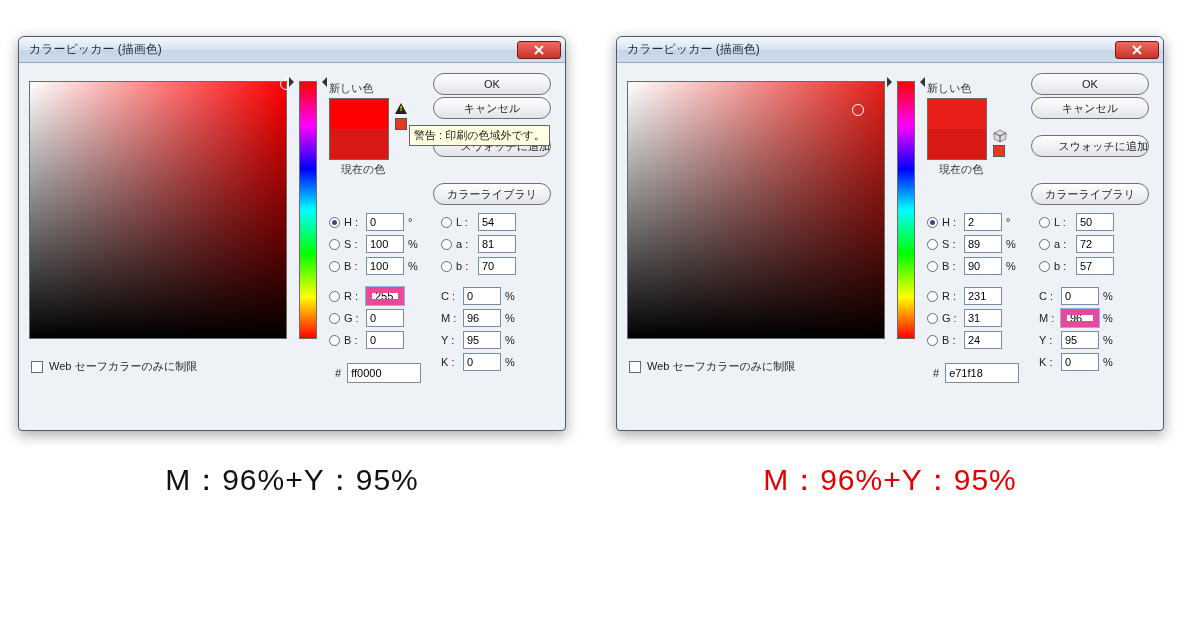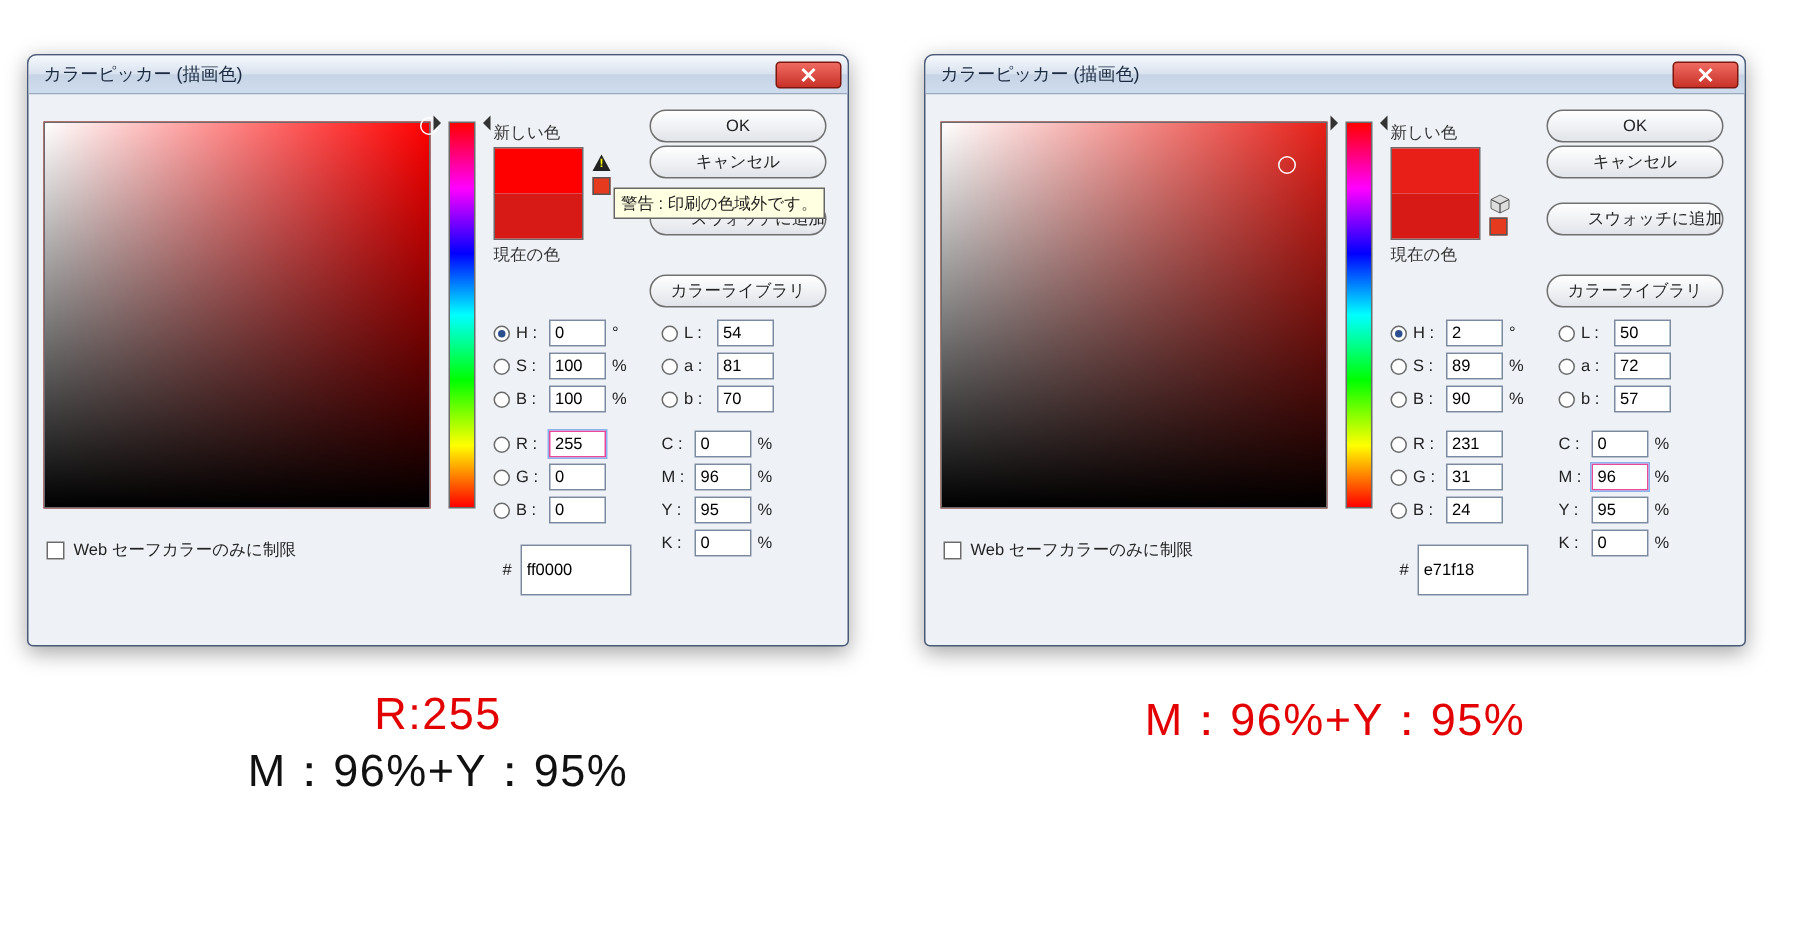--- a/index.html
+++ b/index.html
@@ -69,21 +69,21 @@
   }
   .hue-slider::before { left:-4px; border-left-color:#333; }
   .hue-slider::after  { right:-4px; border-right-color:#333; }
 
   .swatch-group { position:absolute; left:310px; top:18px; width:76px; }
   .swatch-label { font-size:11px; color:#333; }
   .swatch-box { width:60px; height:62px; border:1px solid #6b6b6b; margin-top:2px; position:relative; }
   .swatch-top, .swatch-bot { position:absolute; left:0; right:0; height:50%; }
   .swatch-top { top:0; }
   .swatch-bot { bottom:0; }
-  .swatch-bot-label { font-size:11px; color:#333; margin-top:2px; }
+  .swatch-bot-label { font-size:11px; color:#333; margin-top:2px;margin-left:12px; }
 
   .gamut-icons { position:absolute; left:376px; top:40px; display:flex; flex-direction:column; gap:4px; align-items:center; }
   .warn-tri { width:0; height:0; border-left:6px solid transparent; border-right:6px solid transparent; border-bottom:11px solid #222; position:relative;}
   .warn-tri::after{ content:"!"; position:absolute; left:-2px; top:1px; width:4px; color:#ff0; font-size:8px; font-weight:bold; text-align:center;}
   .cube-ico { width:12px; height:12px; position:relative; }
   .cube-ico svg { display:block; }
   .tiny-sw { width:12px; height:12px; border:1px solid #555; }
 
   .tooltip {
     position:absolute; left:390px; top:62px;
@@ -102,28 +102,28 @@
 
   .fields { position:absolute; left:310px; top:148px; width:224px; }
   .col { position:absolute; top:0; }
   .colA { left:0; }
   .colB { left:112px; }
   .row { display:flex; align-items:center; height:22px; gap:4px; }
   .radio { width:11px; height:11px; border:1px solid #6b6b6b; border-radius:50%; background:#fff; display:inline-block; position:relative;}
   .radio.on::after { content:""; position:absolute; inset:2px; border-radius:50%; background:#2b4f8f; }
   .lab { width:18px; }
   .inp { width:38px; height:18px; border:1px solid #7a8aa0; background:#fff; padding:0 3px; font-size:11px; }
-  .inp.focus { border:1px solid #ec4899; outline:1px solid #8bb4ef; }
+  .inp.focus { border:6px solid #ec4899; outline:1px solid #8bb4ef; }
   .unit { width:14px; }
 
   .rgb-block { position:absolute; left:310px; top:222px; }
   .cmyk-block { position:absolute; left:422px; top:222px; }
 
   .hex-row { position:absolute; left:316px; top:300px; display:flex; align-items:center; gap:6px; }
-  .hex-inp { width:74px; height:34px; border:1px solid #7a8aa0; background:#fff; padding:0 3px; font-size:11px; }
+  .hex-inp { width:74px; height:20px; border:1px solid #7a8aa0; background:#fff; padding:0 3px; font-size:11px; }
 
   .websafe { position:absolute; left:12px; top:296px; display:flex; align-items:center; gap:6px; }
   .chk { width:12px; height:12px; border:1px solid #6b6b6b; background:#fff; }
 
   .caption {
     position:absolute; width:548px; text-align:center; font-size:30px;
     font-family: "Arial", sans-serif;
     letter-spacing: 1px;
   }
   .caption .line { display:block; }
@@ -394,18 +394,17 @@
     </div>
 
     <div class="websafe">
       <span class="chk"></span>
       <span>Web セーフカラーのみに制限</span>
     </div>
   </div>
 </div>
 
 <div class="caption" style="left:18px; top:460px;">
-  <span class="line red">R:255</span>
   <span class="line blk">M：96%+Y：95%</span>
 </div>
 <div class="caption" style="left:616px; top:460px;">
   <span class="line red">M：96%+Y：95%</span>
 </div>
 
 </body></html>

